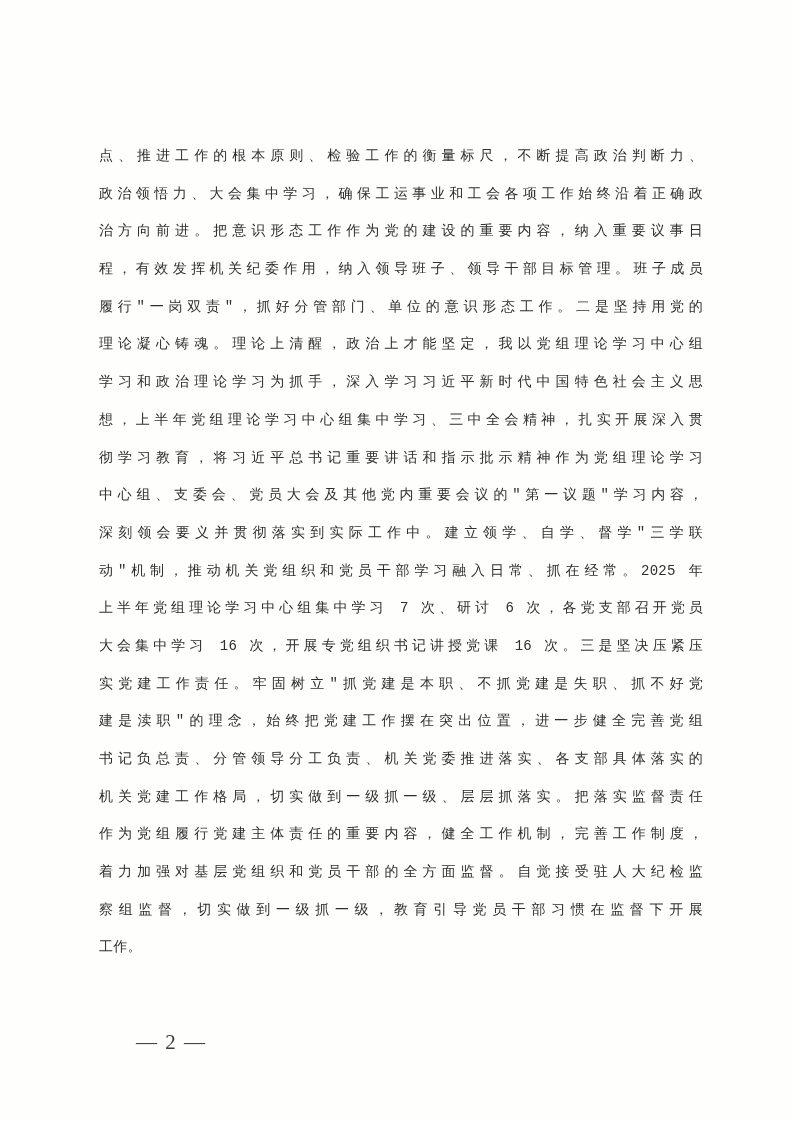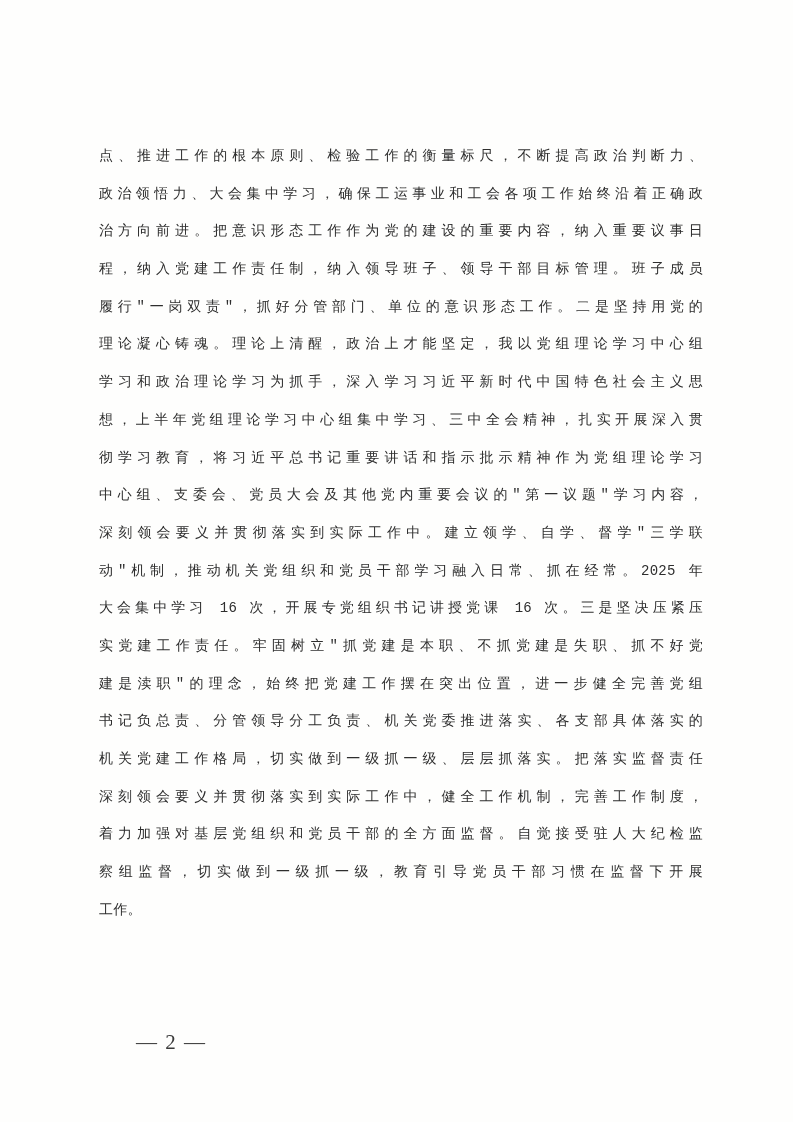--- a/index.html
+++ b/index.html
@@ -56,35 +56,36 @@
 </style>
 </head>
 <body>
 
 <div class="page">
 
   <div class="text-block">
     <div class="text-line">点、推进工作的根本原则、检验工作的衡量标尺，不断提高政治判断力、</div>
     <div class="text-line">政治领悟力、大会集中学习，确保工运事业和工会各项工作始终沿着正确政</div>
     <div class="text-line">治方向前进。把意识形态工作作为党的建设的重要内容，纳入重要议事日</div>
-    <div class="text-line">程，纳入党建工作责任制，纳入领导班子、领导干部目标管理。班子成员</div>
+    <div class="text-line">程，有效发挥机关纪委作用，纳入领导班子、领导干部目标管理。班子成员</div>
     <div class="text-line">履行"一岗双责"，抓好分管部门、单位的意识形态工作。二是坚持用党的</div>
     <div class="text-line">理论凝心铸魂。理论上清醒，政治上才能坚定，我以党组理论学习中心组</div>
     <div class="text-line">学习和政治理论学习为抓手，深入学习习近平新时代中国特色社会主义思</div>
     <div class="text-line">想，上半年党组理论学习中心组集中学习、三中全会精神，扎实开展深入贯</div>
     <div class="text-line">彻学习教育，将习近平总书记重要讲话和指示批示精神作为党组理论学习</div>
     <div class="text-line">中心组、支委会、党员大会及其他党内重要会议的"第一议题"学习内容，</div>
     <div class="text-line">深刻领会要义并贯彻落实到实际工作中。建立领学、自学、督学"三学联</div>
     <div class="text-line">动"机制，推动机关党组织和党员干部学习融入日常、抓在经常。2025 年</div>
+    <div class="text-line">上半年党组理论学习中心组集中学习 7 次、研讨 6 次，各党支部召开党员</div>
     <div class="text-line">大会集中学习 16 次，开展专党组织书记讲授党课 16 次。三是坚决压紧压</div>
     <div class="text-line">实党建工作责任。牢固树立"抓党建是本职、不抓党建是失职、抓不好党</div>
     <div class="text-line">建是渎职"的理念，始终把党建工作摆在突出位置，进一步健全完善党组</div>
     <div class="text-line">书记负总责、分管领导分工负责、机关党委推进落实、各支部具体落实的</div>
     <div class="text-line">机关党建工作格局，切实做到一级抓一级、层层抓落实。把落实监督责任</div>
-    <div class="text-line">深刻领会要义并贯彻落实到实际工作中，健全工作机制，完善工作制度，</div>
+    <div class="text-line">作为党组履行党建主体责任的重要内容，健全工作机制，完善工作制度，</div>
     <div class="text-line">着力加强对基层党组织和党员干部的全方面监督。自觉接受驻人大纪检监</div>
     <div class="text-line">察组监督，切实做到一级抓一级，教育引导党员干部习惯在监督下开展</div>
     <div class="text-line last-line">工作。</div>
   </div>
 
   <div class="footer">— 2 —</div>
 
 </div>
 
 </body></html>

